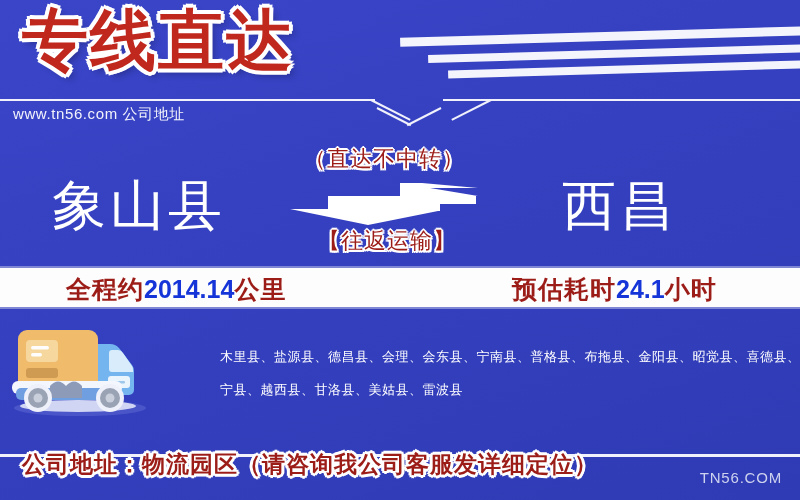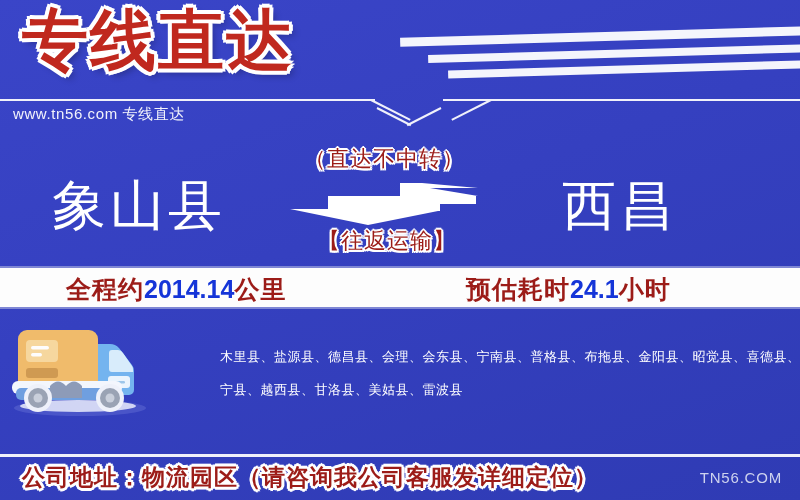--- a/index.html
+++ b/index.html
@@ -138,21 +138,21 @@
     position: absolute;
     top: 3px;
     font-size: 25px;
     line-height: 36px;
     font-weight: bold;
     white-space: nowrap;
     color: #9c1c18;
     letter-spacing: 1px;
   }
   #info-distance { left: 66px; }
-  #info-time     { left: 466px; }
+  #info-time     { left: 512px; }
   .info-item .num { color: #1535d8; letter-spacing: 0; }
 
   
   #truck { position: absolute; left: 8px; top: 318px; width: 152px; height: 100px; }
 
   
   #city-list {
     position: absolute;
     left: 176px;
     top: 340px;
@@ -180,21 +180,21 @@
     position: absolute;
     left: 0;
     top: 454px;
     width: 800px;
     height: 3px;
     background: #f0f1fa;
   }
   #bottom-bar {
     position: absolute;
     left: 0;
-    top: 456px;
+    top: 443px;
     width: 800px;
     height: 43px;
   }
   #bottom-text {
     position: absolute;
     left: 22px;
     top: 2px;
     font-size: 23px;
     line-height: 38px;
     font-weight: bold;
@@ -221,21 +221,21 @@
 
   <div class="hrule left"></div>
   <div class="hrule right"></div>
   <div class="chevron">
     <span class="c1"></span>
     <span class="c2"></span>
     <span class="c3"></span>
     <span class="c4"></span>
   </div>
 
-  <div id="site-line">www.tn56.com 专线直达</div>
+  <div id="site-line">www.tn56.com 公司地址</div>
 
   <div id="route">
     <div class="city" id="city-dest">西昌</div>
     <div class="city" id="city-origin">象山县</div>
 
     <div class="redlabel" id="label-direct">（直达不中转）</div>
     <div class="redlabel" id="label-return">【往返运输】</div>
 
     <div id="arrow">
       <svg width="192" height="42" viewBox="0 0 192 42">

